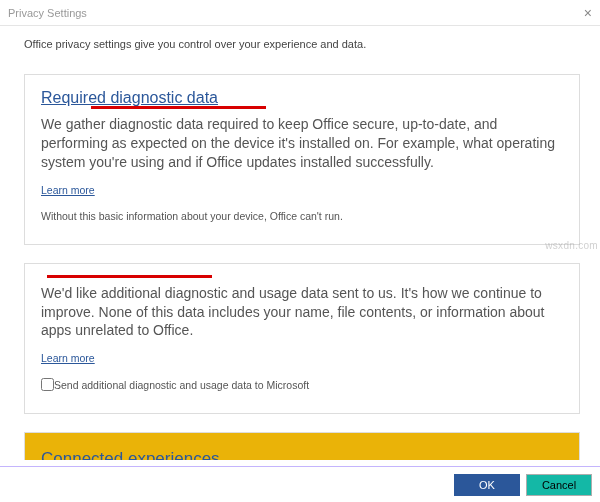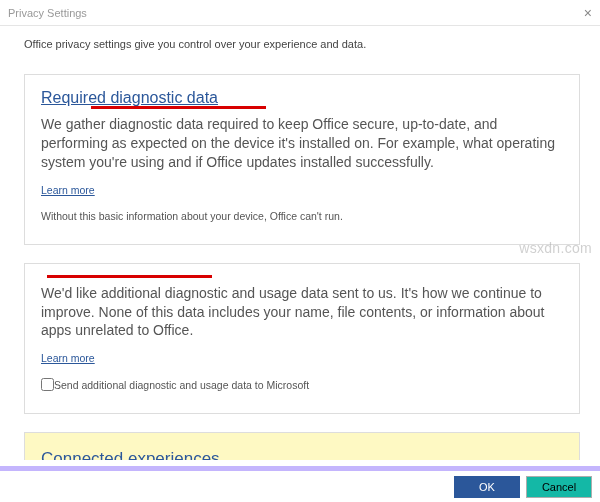--- a/index.html
+++ b/index.html
@@ -94,33 +94,33 @@
       display: flex;
       align-items: center;
       gap: 0;
       font-size: 10.5px;
       color: #555;
       margin-top: 4px;
     }
     .chk-row input[type="checkbox"] { width: 13px; height: 13px; }
     .connected-card {
       border: 1px solid #ddd;
-      background: #fef9c3;
+      background: #eab308;
       padding: 16px 16px;
     }
     .connected-card h2 {
       color: #2b579a;
       font-weight: 400;
       font-size: 17px;
     }
     .footer {
       position: absolute;
       bottom: 0; left: 0; right: 0;
       height: 36px;
-      border-top: 5px solid #c4b5fd;
+      border-top: 1px solid #c4b5fd;
       display: flex;
       justify-content: flex-end;
       align-items: center;
       gap: 6px;
       padding: 0 8px;
       background: #fff;
     }
     .btn {
       height: 22px;
       min-width: 66px;
@@ -130,23 +130,23 @@
       cursor: default;
       padding: 0 10px;
     }
     .btn.primary {
       background: #2b579a;
       border-color: #2b579a;
       color: #fff;
     }
     .watermark {
       position: absolute;
-      right: 8px;
+      right: 2px;
       top: 240px;
-      font-size: 14px;
+      font-size: 10px;
       color: #aaa;
       writing-mode: horizontal-tb;
       transform: rotate(0);
       letter-spacing: 0.3px;
       opacity: 0.55;
       pointer-events: none;
     }
   </style>
 </head>
 <body>

